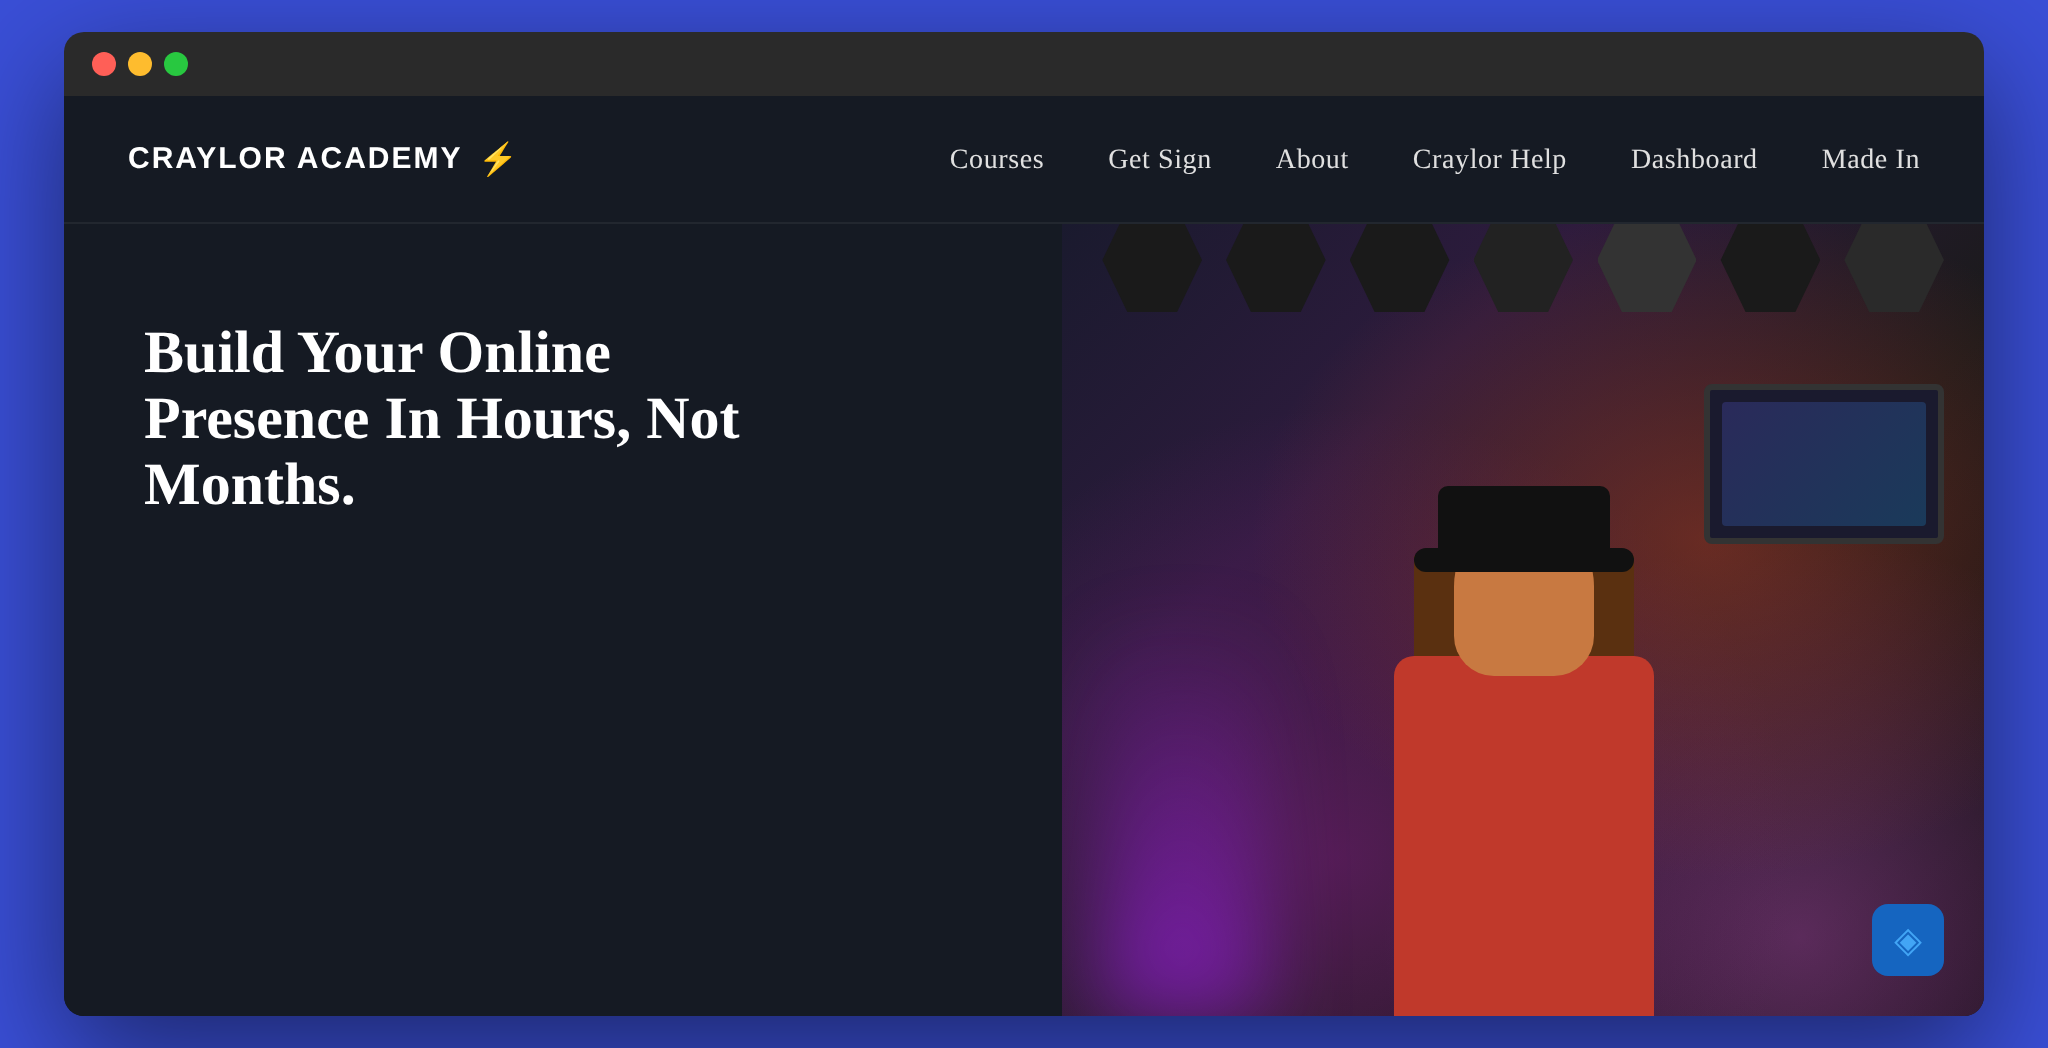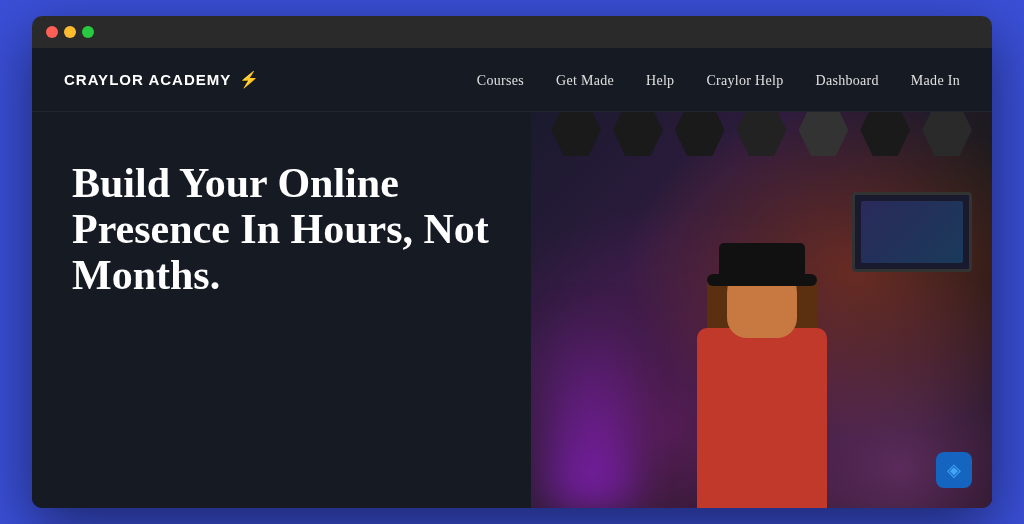--- a/index.html
+++ b/index.html
@@ -107,21 +107,21 @@
     .hero-tagline {
       color: #00e676;
       font-size: 15px;
       font-weight: 600;
       margin-bottom: 18px;
       line-height: 1.4;
     }
 
     .hero-heading {
       color: #ffffff;
-      font-size: 42px;
+      font-size: 30px;
       font-weight: 900;
       line-height: 1.1;
       margin-bottom: 12px;
       font-family: Georgia, 'Times New Roman', serif;
     }
 
     .hero-description {
       color: #a0a8b8;
       font-size: 13.5px;
       line-height: 1.6;
@@ -294,24 +294,24 @@
       <div class="nav-logo">
         <span class="nav-logo-text">CRAYLOR ACADEMY</span>
         <span class="nav-logo-icon">⚡</span>
       </div>
 
       <ul class="nav-links">
         <li>
           <a href="#">Courses</a>
         </li>
         <li>
-          <a href="#">Get Made</a>
-        </li>
-        <li>
-          <a href="#">Help</a>
+          <a href="#">Get Sign</a>
+        </li>
+        <li>
+          <a href="#">About</a>
         </li>
         <li>
           <a href="#">Craylor Help</a>
         </li>
         <li>
           <a href="#">Dashboard</a>
         </li>
         <li>
           <a href="#">Made In</a>
         </li>

